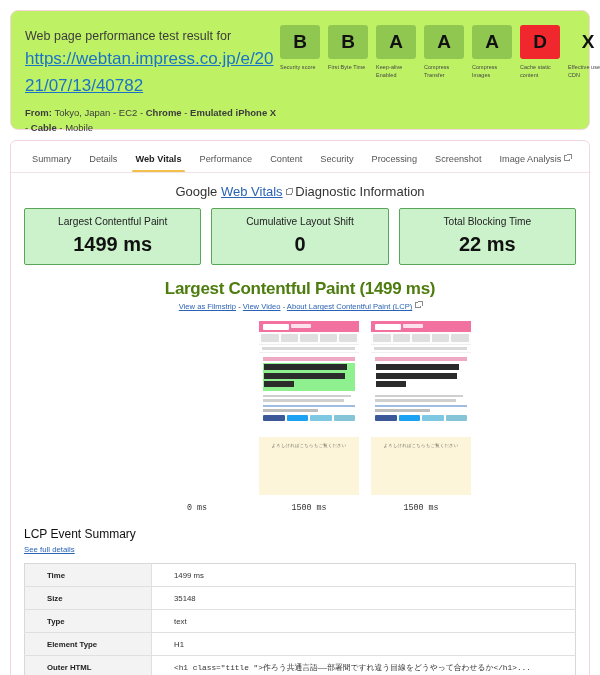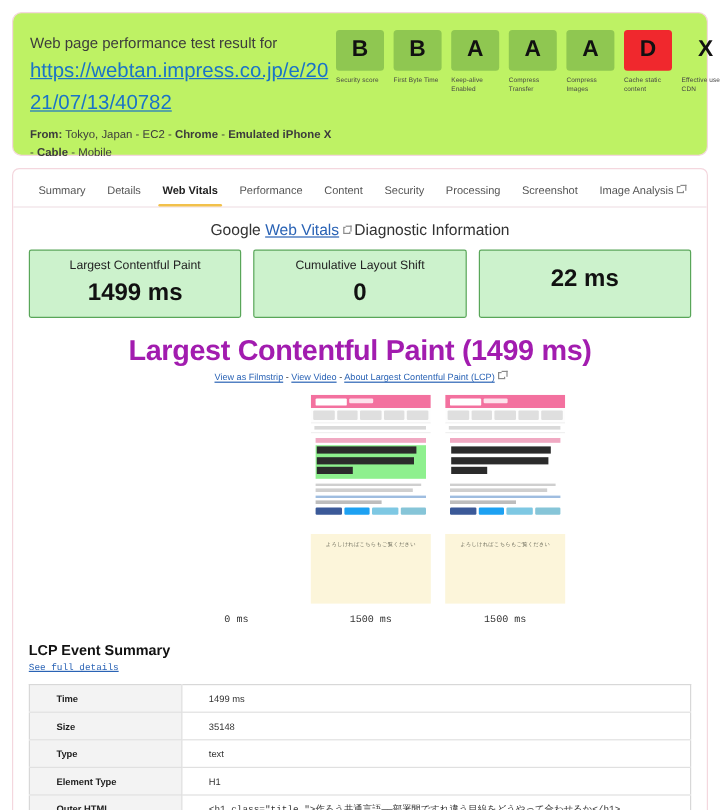--- a/index.html
+++ b/index.html
@@ -188,23 +188,23 @@
   .metric-value {
     font-size: 20px;
     font-weight: bold;
     color: #111;
     margin-top: 5px;
     line-height: 1.1;
   }
 
   .lcp-title {
     text-align: center;
-    font-size: 24px;
+    font-size: 17px;
     font-weight: bold;
-    color: #a21caf;
+    color: #4d7c0f;
     margin-top: 14px;
     letter-spacing: -0.3px;
   }
   .lcp-links {
     text-align: center;
     font-size: 7.6px;
     margin-top: 3px;
     color: #333;
   }
   .lcp-links a {
@@ -362,28 +362,27 @@
   }
   .frame.zero .shot-top,
   .frame.zero .shot-gap,
   .frame.zero .shot-bottom {
     visibility: hidden;
   }
 
   
   .summary-head {
     font-size: 12px;
-    font-weight: bold;
+    font-weight: normal;
     color: #111;
     margin: 14px 0 0 13px;
   }
   .summary-link {
     font-size: 7.8px;
     margin: 4px 0 0 13px;
-    font-family: Liberation Mono, monospace;
   }
   .summary-link a {
     color: #2a63b5;
     text-decoration: underline;
   }
   table.lcp-table {
     margin: 9px 13px 0 13px;
     width: calc(100% - 26px);
     border-collapse: collapse;
     border: 1px solid #d8d8d8;
@@ -488,20 +487,21 @@
   <div class="metrics" id="metric-list">
       <div class="metric">
         <div class="metric-label">Largest Contentful Paint</div>
         <div class="metric-value">1499 ms</div>
       </div>
       <div class="metric">
         <div class="metric-label">Cumulative Layout Shift</div>
         <div class="metric-value">0</div>
       </div>
       <div class="metric">
+        <div class="metric-label">Total Blocking Time</div>
         <div class="metric-value">22 ms</div>
       </div>
     </div>
 
   <div class="lcp-title">Largest Contentful Paint (1499 ms)</div>
   <div class="lcp-links">
     <a href="#">View as Filmstrip</a>
     <span>-</span>
     <a href="#">View Video</a>
     <span>-</span>

